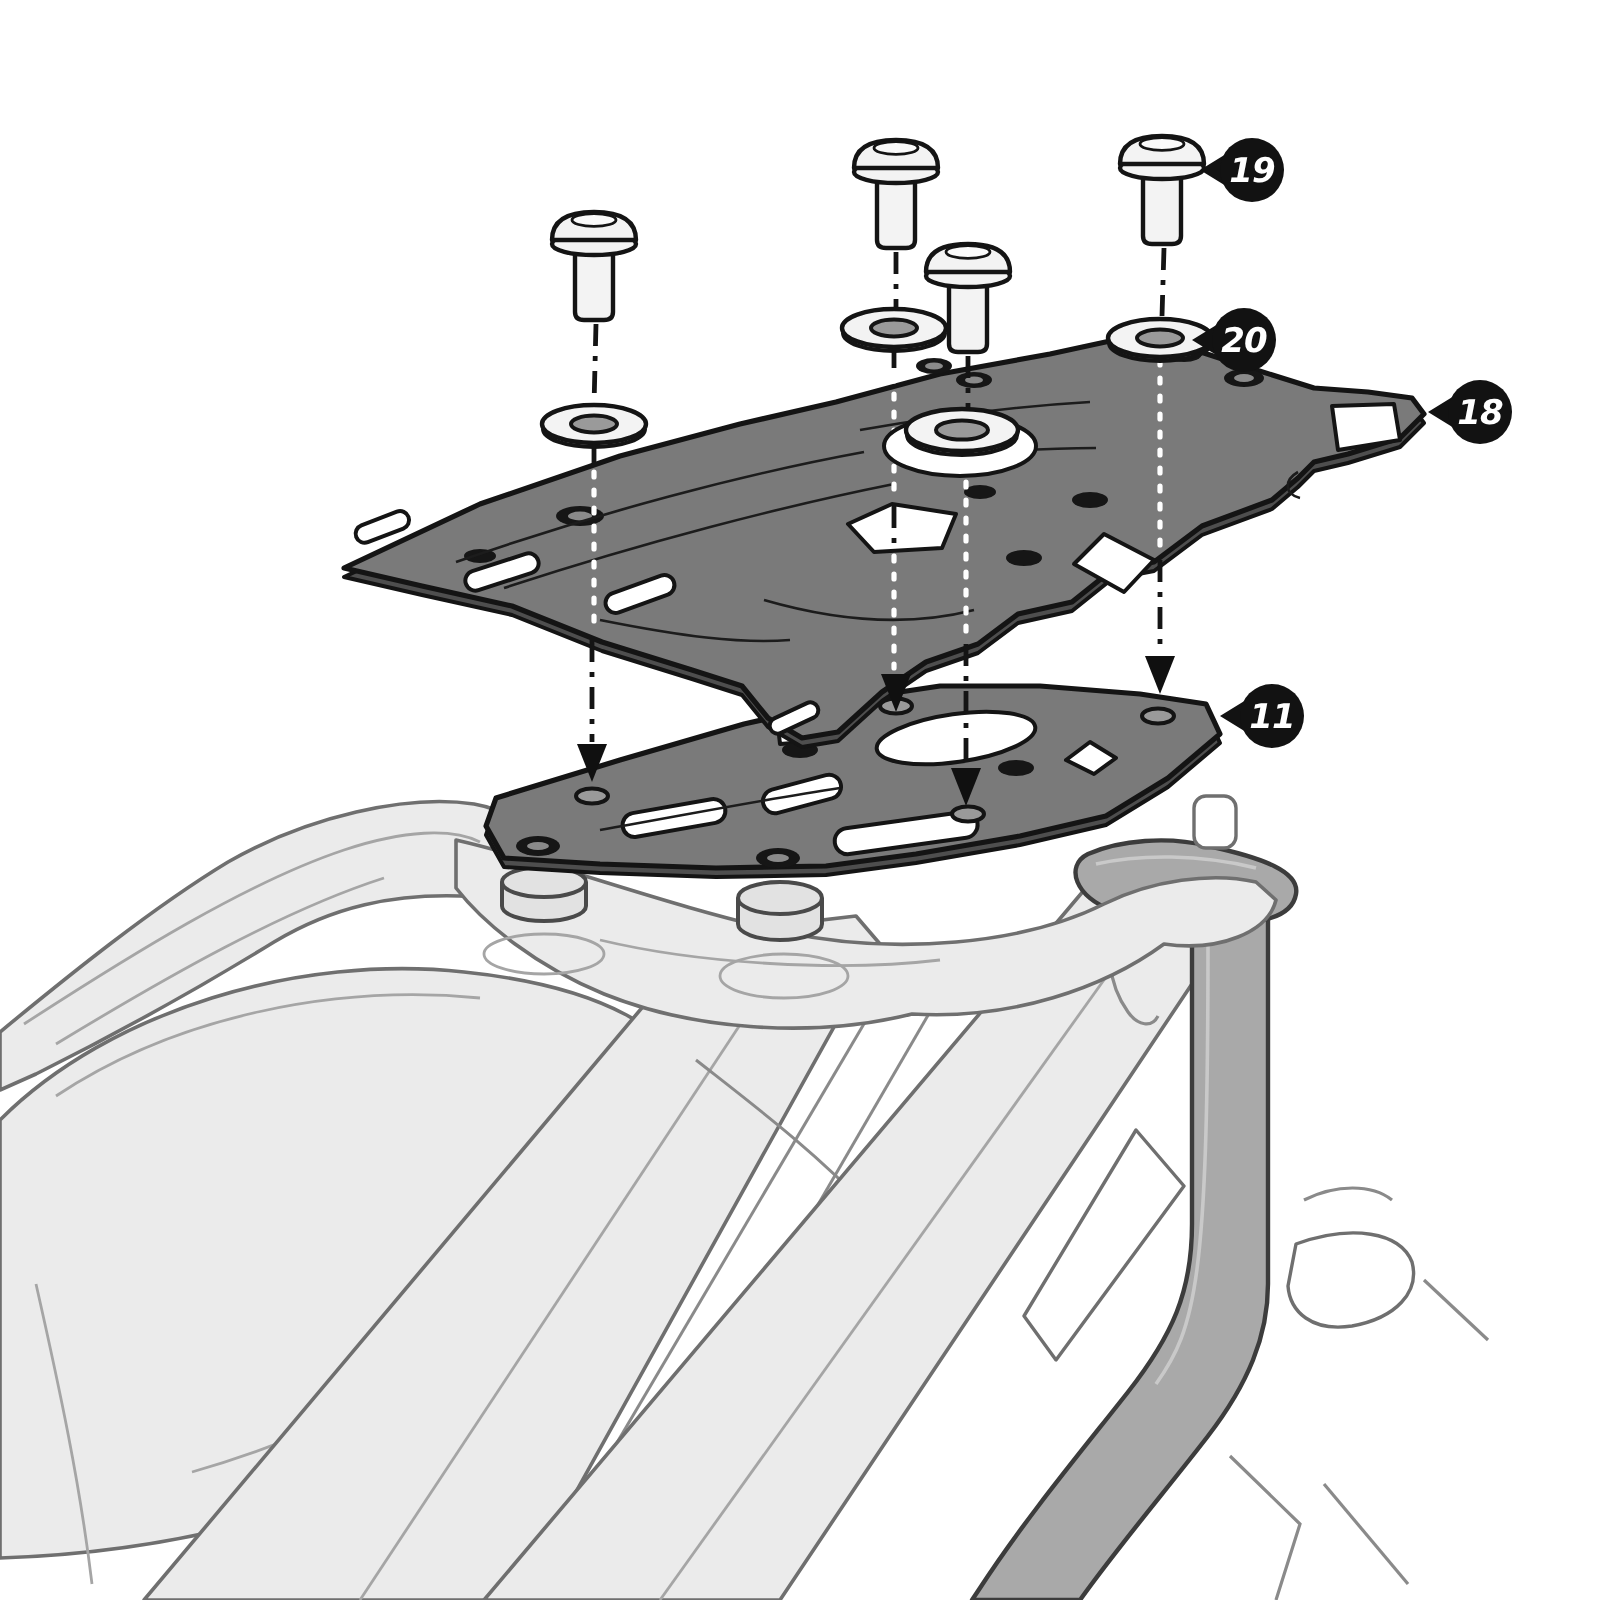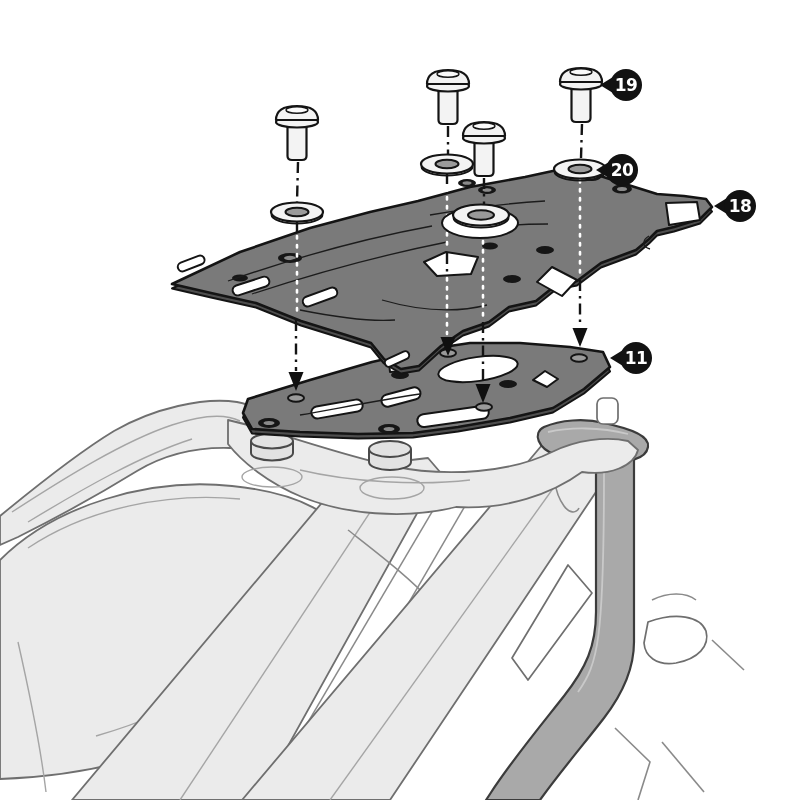--- a/index.html
+++ b/index.html
@@ -1,17 +1,17 @@
 <!DOCTYPE html>
 <html><head>
 <meta charset="utf-8">
 <style>
   html,body{margin:0;padding:0;background:#ffffff;}
   .stage{position:relative;width:800px;height:800px;background:#ffffff;overflow:hidden;
-         font-family:"DejaVu Sans", sans-serif;}
+         font-family:"DejaVu Sans", sans-serif;font-style:italic;}
   svg{display:block;}
 
   
   .plate{fill:#7a7a7a;stroke:#141414;stroke-width:2.6;stroke-linejoin:round;}
   .plate-edge{fill:#4e4e4e;stroke:#141414;stroke-width:2;stroke-linejoin:round;}
   .cut{fill:#ffffff;stroke:#141414;stroke-width:2;stroke-linejoin:round;}
   .holeblk{fill:#161616;stroke:none;}
   .holein{fill:#8a8a8a;stroke:none;}
   .holegray{fill:#9a9a9a;stroke:#141414;stroke-width:2;}
   .engrave{fill:none;stroke:#1c1c1c;stroke-width:1.3;}

